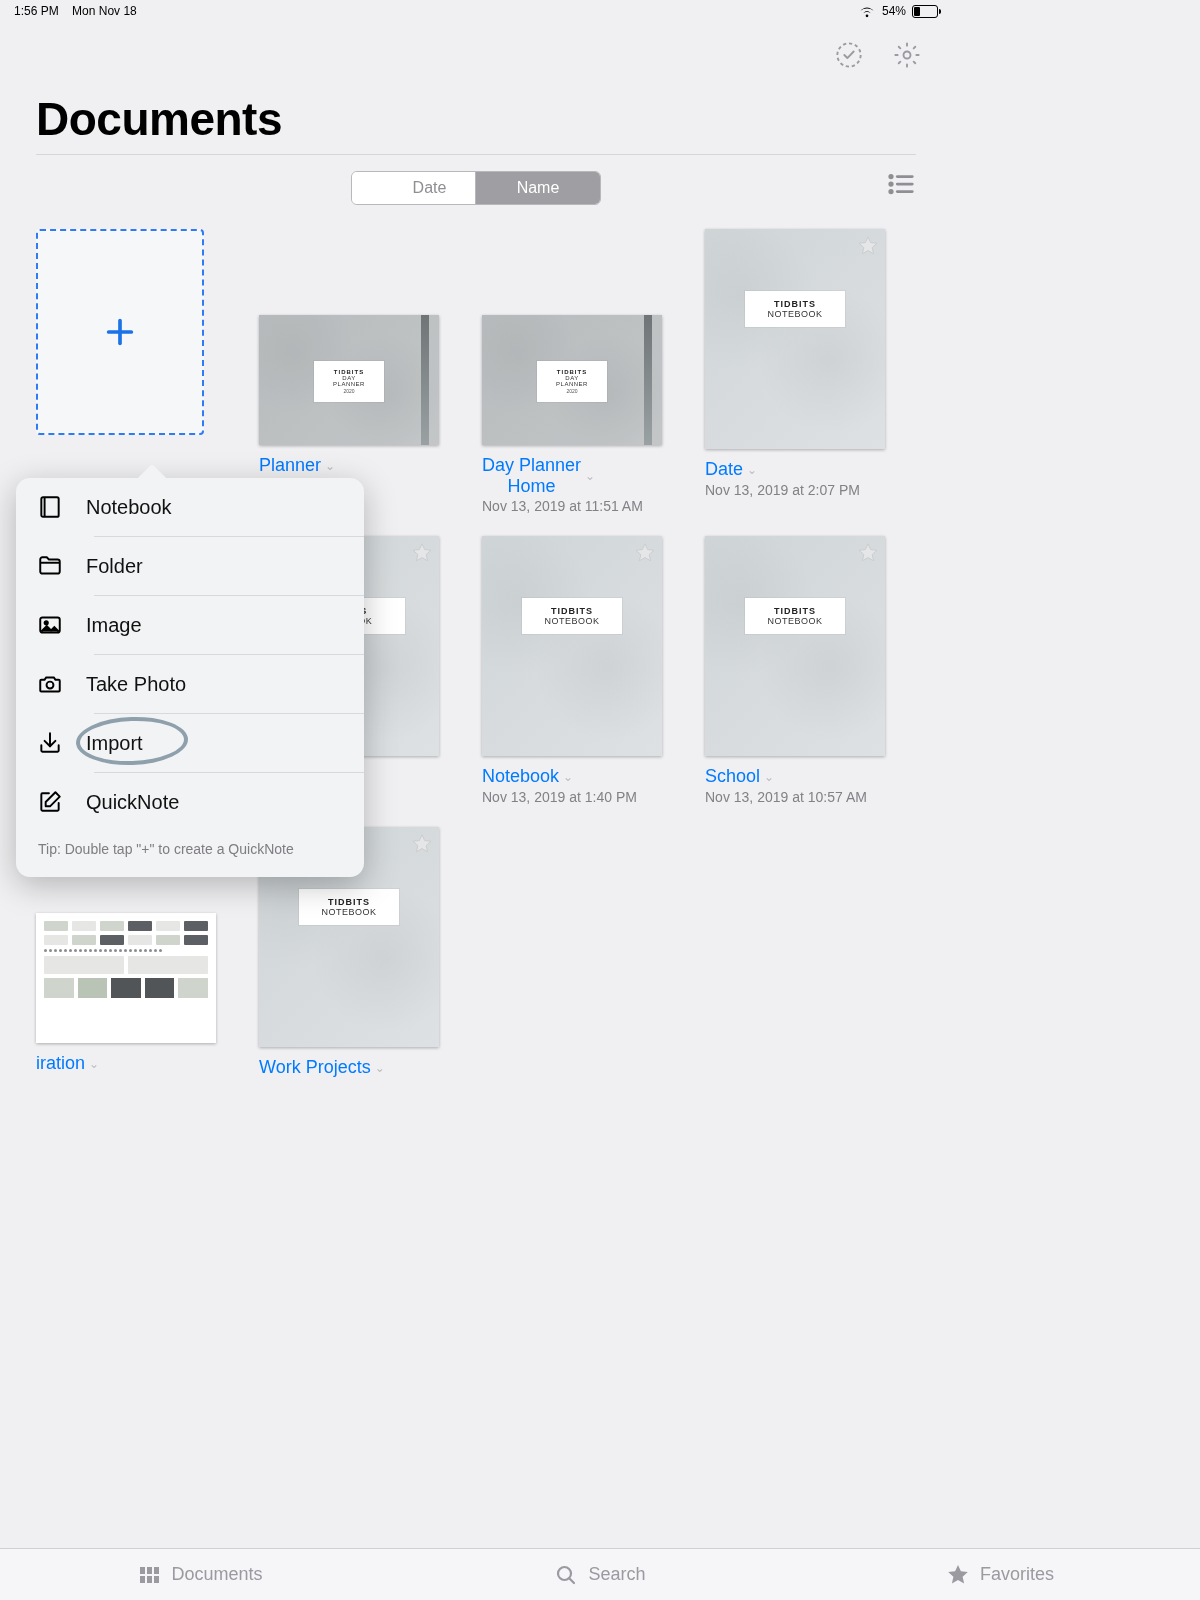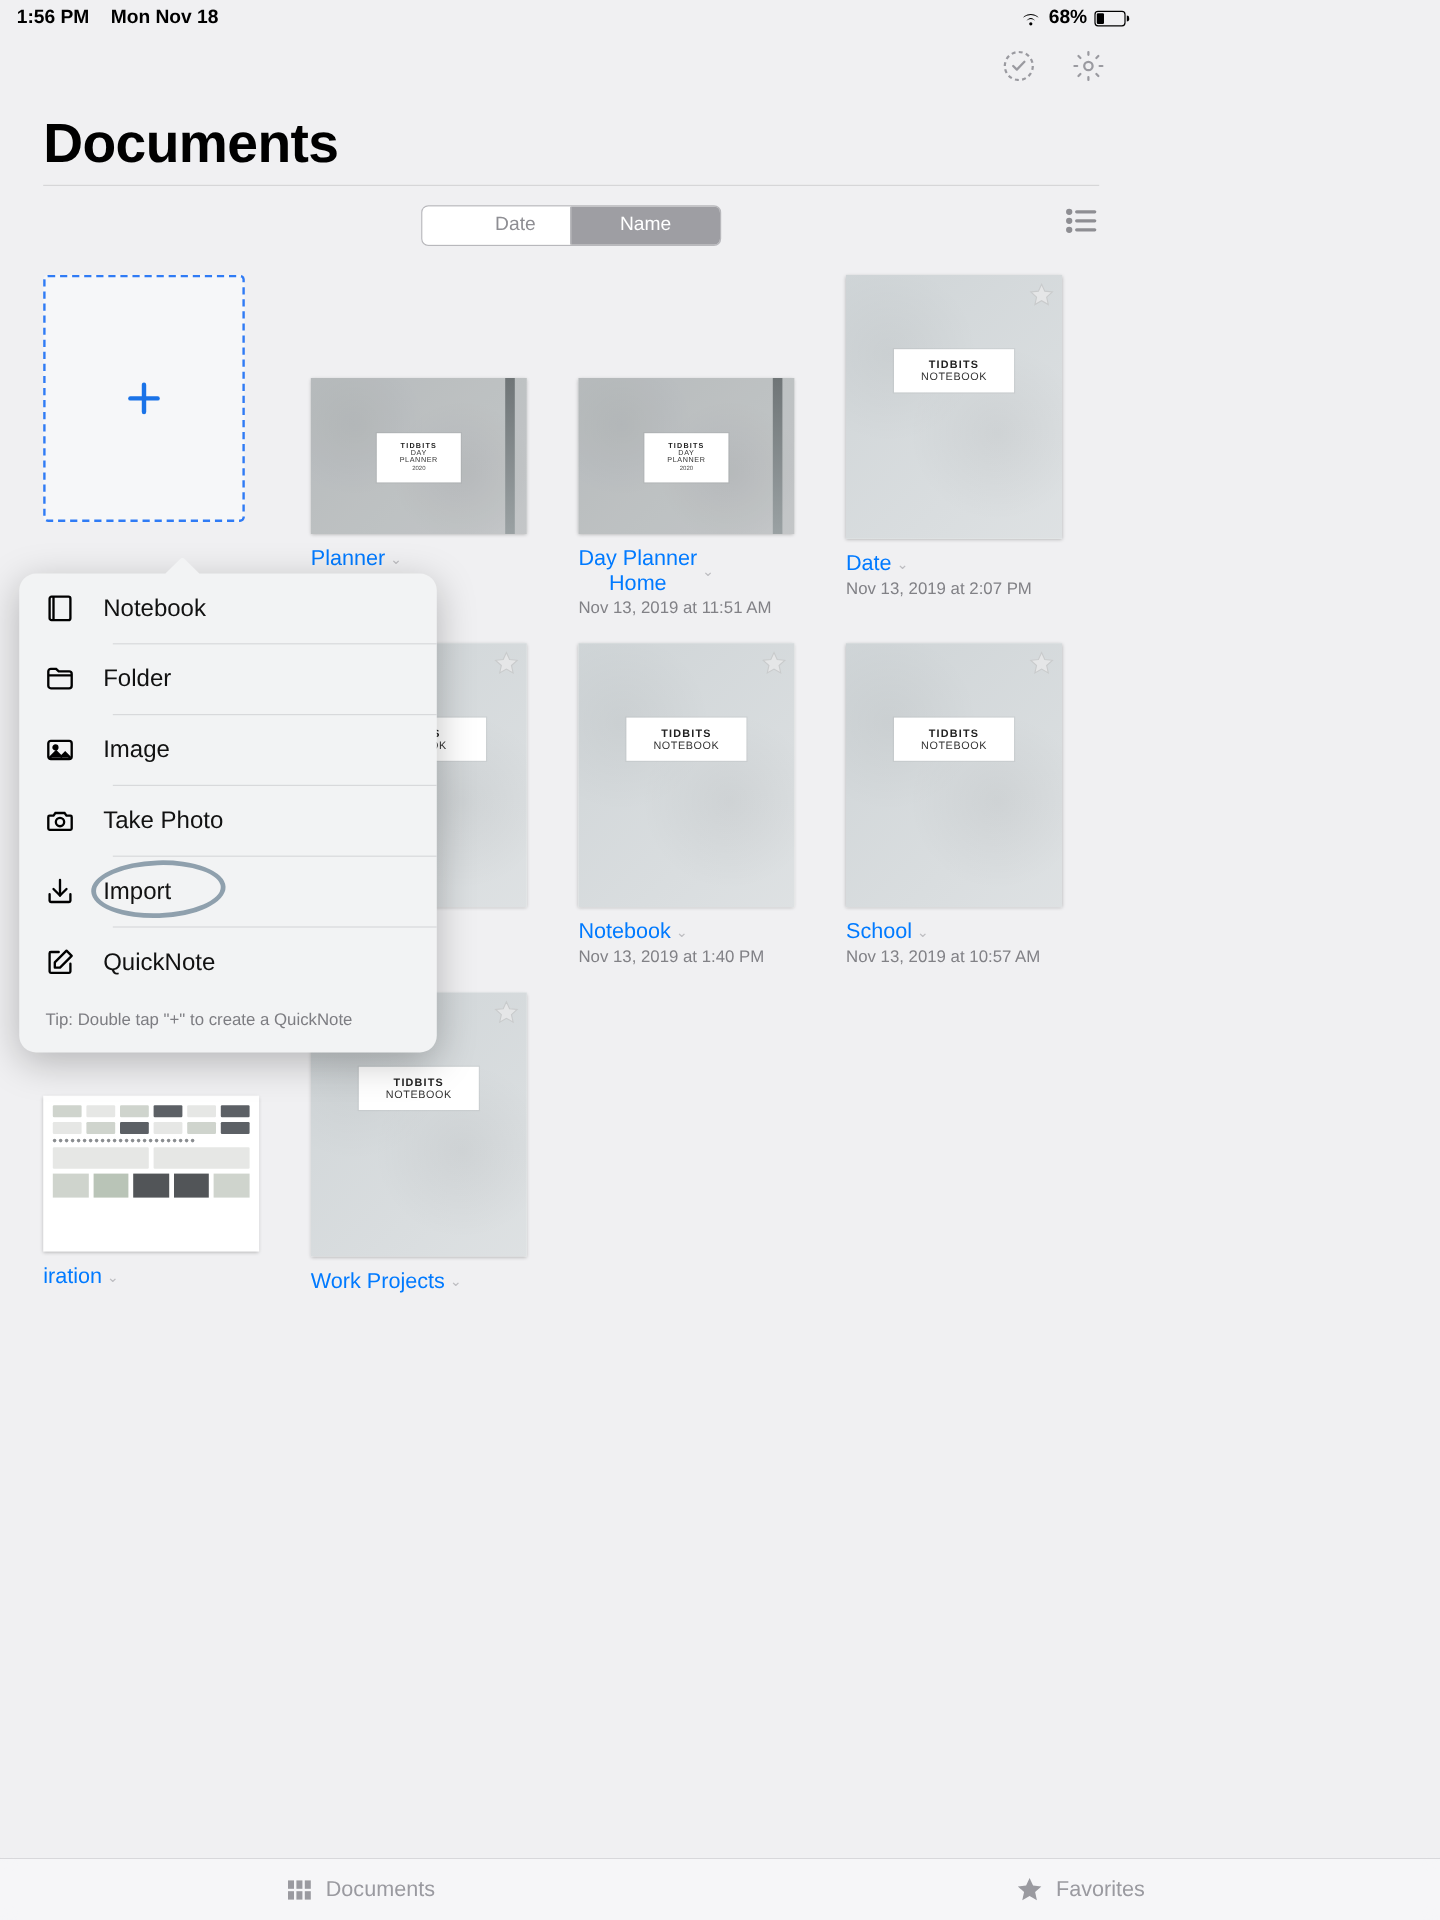--- a/index.html
+++ b/index.html
@@ -1,17 +1,17 @@
 <!DOCTYPE html>
 <html><head>
 <meta charset="utf-8">
 <style>
   * { box-sizing: border-box; margin: 0; padding: 0; }
   html, body { width: 952px; height: 1269px; font-family: -apple-system, "Helvetica Neue", Arial, sans-serif; background: #f0f0f2; color: #000; overflow: hidden; }
-  .status-bar { display: flex; align-items: center; padding: 4px 14px 0 14px; height: 26px; font-size: 16px; font-weight: 700; }
+  .status-bar { display: flex; align-items: flex-start; padding: 4px 14px 0 14px; height: 26px; font-size: 12px; font-weight: 400; }
   .status-left { flex: 0 0 auto; }
   .status-right { margin-left: auto; display: flex; align-items: center; gap: 6px; }
   .battery { display:inline-flex; align-items:center; }
   .battery-shell { width: 26px; height: 13px; border: 1.3px solid #000; border-radius: 3px; position: relative; }
   .battery-shell::after { content:""; position:absolute; right:-4px; top:3px; width:2.5px; height:5px; background:#000; border-radius:0 2px 2px 0; }
   .battery-fill { position:absolute; left:1px; top:1px; bottom:1px; width:24%; background:#000; border-radius:1px; }
   .wifi-icon svg { display:block; }
 
   .top-icons { display:flex; justify-content:flex-end; gap:28px; padding: 14px 30px 0 0; }
   .top-icons .ico { width:30px; height:30px; display:flex; align-items:center; justify-content:center; color:#8e8e93; }
@@ -93,21 +93,21 @@
     <span>1:56 PM</span>
     &nbsp;&nbsp;
     <span>Mon Nov 18</span>
   </div>
   <div class="status-right">
     <span class="wifi-icon">
       <svg width="18" height="14" viewBox="0 0 24 18">
           <path fill="#000" d="M12 17.3a1.8 1.8 0 1 0 0-3.6 1.8 1.8 0 0 0 0 3.6zm-5-5.2 1.8-1.8a5.2 5.2 0 0 1 6.4 0l1.8 1.8a7.8 7.8 0 0 0-10 0zM3.2 8.7 5 6.9a11.5 11.5 0 0 1 14 0l1.8 1.8a14.1 14.1 0 0 0-17.6 0z"></path>
         </svg>
     </span>
-    <span>68%</span>
+    <span>54%</span>
     <span class="battery">
       <span class="battery-shell">
           <span class="battery-fill"></span>
         </span>
     </span>
   </div>
 </div>
 
 <div class="top-icons">
   <span class="ico">
@@ -433,19 +433,28 @@
           <rect x="17" y="4" width="5" height="7"></rect>
           <rect x="3" y="13" width="5" height="7"></rect>
           <rect x="10" y="13" width="5" height="7"></rect>
           <rect x="17" y="13" width="5" height="7"></rect>
         </svg>
     </span>
     <span>Documents</span>
   </div>
   <div class="tab">
     <span class="tico">
+      <svg width="24" height="24" viewBox="0 0 24 24" fill="none" stroke="#9a9aa0" stroke-width="2.2" stroke-linecap="round">
+          <circle cx="10.5" cy="10.5" r="6.5"></circle>
+          <line x1="20" y1="20" x2="15.2" y2="15.2"></line>
+        </svg>
+    </span>
+    <span>Search</span>
+  </div>
+  <div class="tab">
+    <span class="tico">
       <svg width="24" height="24" viewBox="0 0 24 24" fill="#9a9aa0">
           <path d="m12 2 2.9 6.3 6.9.7-5.2 4.7 1.5 6.8L12 17l-6.1 3.5 1.5-6.8L2.2 9l6.9-.7z"></path>
         </svg>
     </span>
     <span>Favorites</span>
   </div>
 </div>
 
 </body></html>

